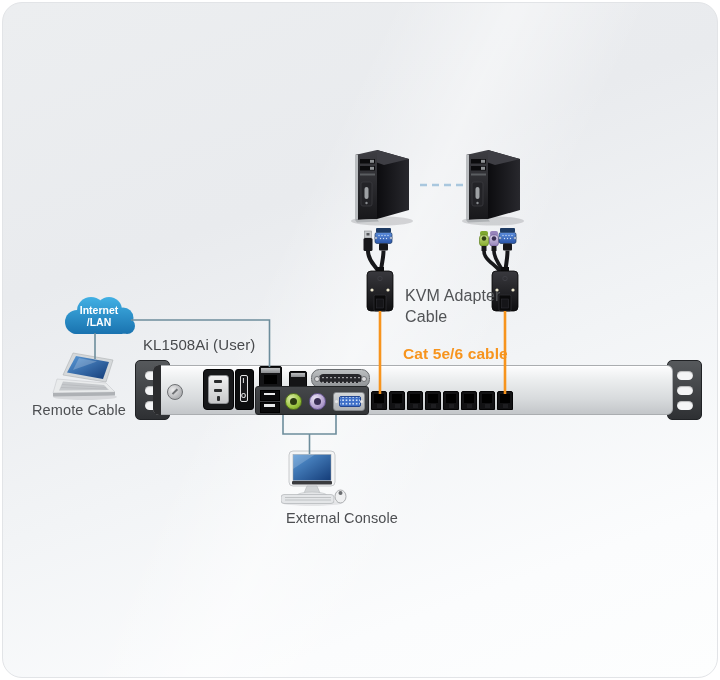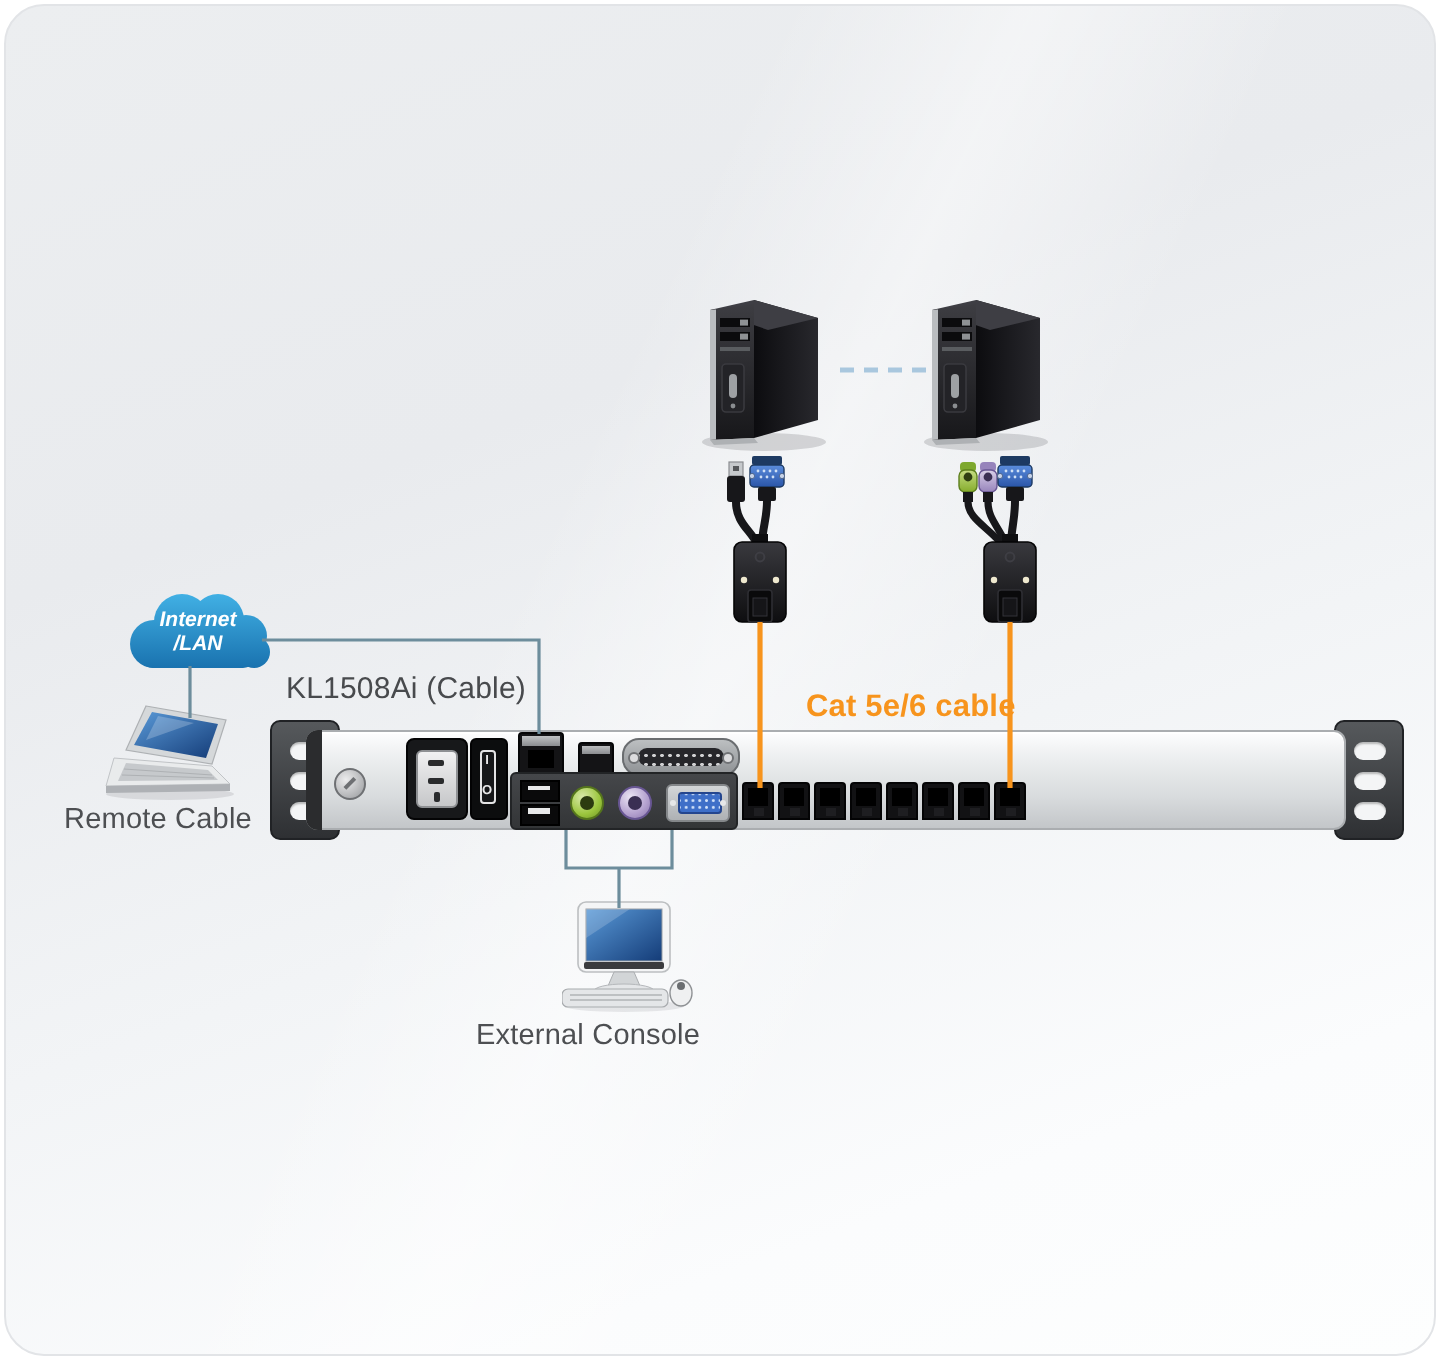--- a/index.html
+++ b/index.html
@@ -8,23 +8,23 @@
     background:linear-gradient(160deg,#eceef0 0%,#e9ebee 32%,#f2f4f6 58%,#fbfcfd 82%,#fdfefe 100%);}
   .canvas::before{content:'';position:absolute;inset:0;border-radius:20px;
     background:linear-gradient(115deg,rgba(255,255,255,0) 38%,rgba(255,255,255,.45) 50%,rgba(255,255,255,0) 63%);}
   .abs{position:absolute;}
   
   .lbl{position:absolute;color:#4d4f52;font-size:14.5px;letter-spacing:.1px;}
   .lbl-device{left:140px;top:333px;font-size:15px;color:#484a4d;}
   .lbl-adapter{left:402px;top:282px;width:120px;font-size:16px;line-height:21px;color:#515356;font-weight:500;}
   .lbl-cat{left:400px;top:342px;font-size:15.5px;font-weight:700;color:#F7941D;}
   .lbl-remote{left:20px;top:399px;width:112px;text-align:center;}
-  .lbl-extcon{left:235px;top:507px;width:160px;text-align:left;}
+  .lbl-extcon{left:235px;top:507px;width:160px;text-align:right;}
   .cloud-text{position:absolute;left:58px;top:301px;width:76px;text-align:center;color:#fff;
-    font-size:10.5px;font-weight:700;font-style:italic;line-height:12px;}
+    font-size:10.5px;font-weight:700;line-height:12px;}
   
   .bracket{position:absolute;top:357px;width:33px;height:58px;border-radius:5px;
     background:linear-gradient(180deg,#56595c,#2e3033);border:1px solid #202225;
     display:flex;flex-direction:column;align-items:center;justify-content:center;gap:6px;}
   .bracket .slot{width:16px;height:9px;border-radius:4.5px;background:#f4f5f6;box-shadow:inset 0 1px 1px rgba(0,0,0,.25);}
   .dev-body{position:absolute;left:150px;top:362px;width:518px;height:48px;border-radius:6px;
     background:linear-gradient(180deg,#fdfdfe 0%,#eceeef 28%,#d8dbdd 68%,#c3c6c9 100%);
     border:1px solid #aaadb0;box-shadow:inset 0 1px 0 #fff;}
   .dev-cap{position:absolute;left:150px;top:362px;width:8px;height:50px;border-radius:6px 0 0 6px;background:#2b2c2e;}
   .screw{position:absolute;left:164px;top:381px;width:14px;height:14px;border-radius:50%;
@@ -318,18 +318,22 @@
 
   <svg class="abs" style="left:0;top:0" width="716" height="676" viewBox="0 0 716 676">
     <line x1="417" y1="182" x2="460" y2="182" stroke="#A9C7DE" stroke-width="2.4" stroke-dasharray="7 5"></line>
     <path d="M128 317 H266.5 V364" stroke="#6D8D9C" stroke-width="1.6" fill="none"></path>
     <line x1="92" y1="330" x2="92" y2="356" stroke="#6D8D9C" stroke-width="1.6"></line>
     <line x1="377" y1="308" x2="377" y2="391" stroke="#F7941D" stroke-width="2.6"></line>
     <line x1="502" y1="308" x2="502" y2="391" stroke="#F7941D" stroke-width="2.6"></line>
     <path d="M280 412 V431 H333 V412 M306.5 431 V451" stroke="#6D8D9C" stroke-width="1.6" fill="none"></path>
   </svg>
 
-  <div class="lbl lbl-device">KL1508Ai (Cable)</div>
+  <div class="lbl lbl-device">KL1508Ai (User)</div>
+  <div class="lbl lbl-adapter">
+    <div>KVM Adapter</div>
+    <div>Cable</div>
+  </div>
   <div class="lbl lbl-cat">Cat 5e/6 cable</div>
   <div class="lbl lbl-remote">Remote Cable</div>
   <div class="lbl lbl-extcon">External Console</div>
 
 </div>
 
 </body></html>

